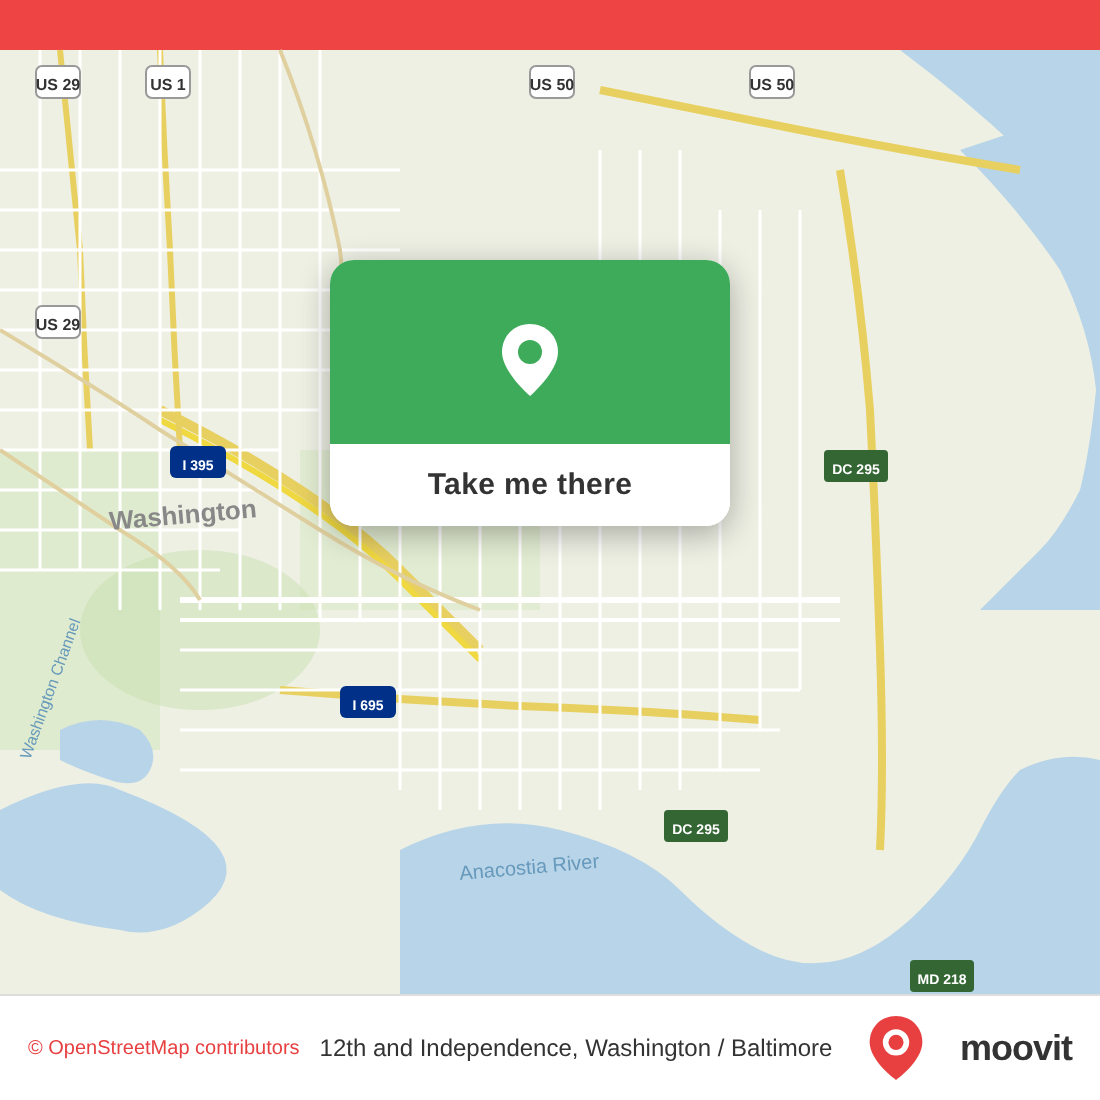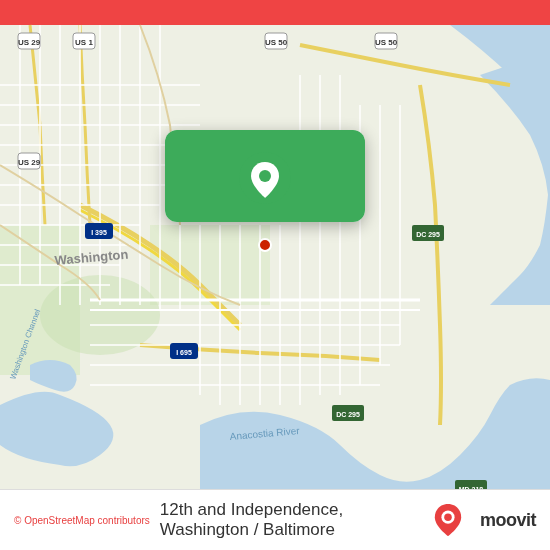--- a/index.html
+++ b/index.html
@@ -87,21 +87,21 @@
     #attribution {
       font-size: 10px;
       color: #555;
     }
 
     #attribution span {
       color: #e84040;
     }
 
     #location-text {
-      font-size: 17px;
+      font-size: 12px;
       font-weight: 500;
       color: #333;
       flex: 1;
       margin: 0 10px;
     }
 
     #moovit-logo {
       display: flex;
       align-items: center;
       gap: 18px;
@@ -240,20 +240,21 @@
 
   <div id="popup-card">
     <div id="popup-top">
 
       <svg id="location-icon" viewBox="0 0 52 52" xmlns="http://www.w3.org/2000/svg">
         <circle cx="26" cy="26" r="26" fill="#3dab5a"></circle>
         <path d="M26 10 C18 10 12 16 12 24 C12 34 26 46 26 46 C26 46 40 34 40 24 C40 16 34 10 26 10 Z" fill="white"></path>
         <circle cx="26" cy="24" r="6" fill="#3dab5a"></circle>
       </svg>
     </div>
+    <button id="popup-button">Take me there</button>
   </div>
 
   <div id="bottom-bar">
     <div id="attribution">
       <span>© </span><span style="color:#e84040; cursor:pointer;">OpenStreetMap contributors</span>
     </div>
     <div id="location-text">12th and Independence, Washington / Baltimore</div>
     <div id="moovit-logo">
 
       <svg id="moovit-pin" viewBox="0 0 28 34" xmlns="http://www.w3.org/2000/svg">

